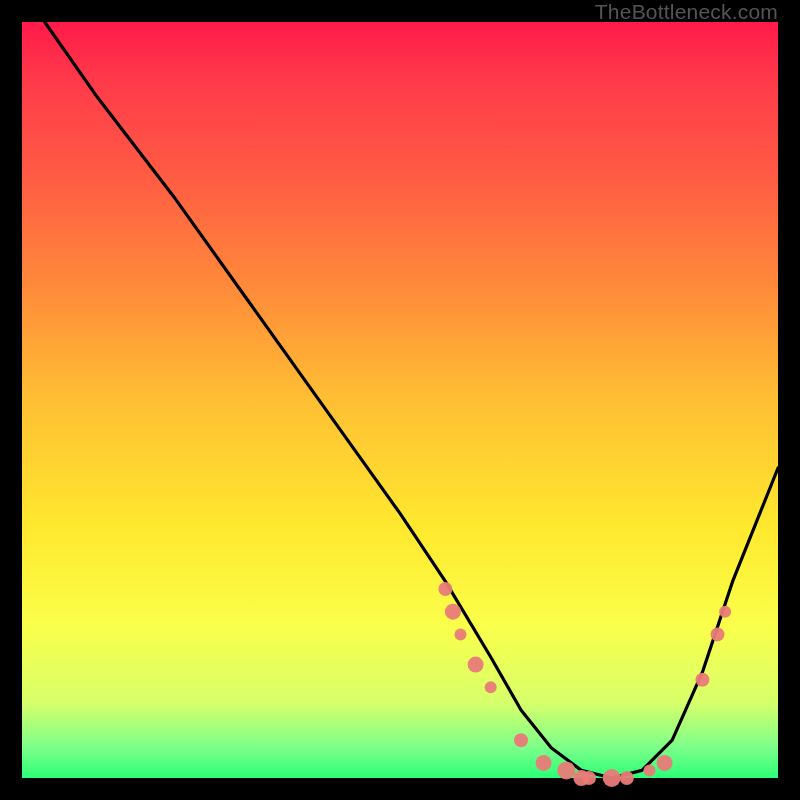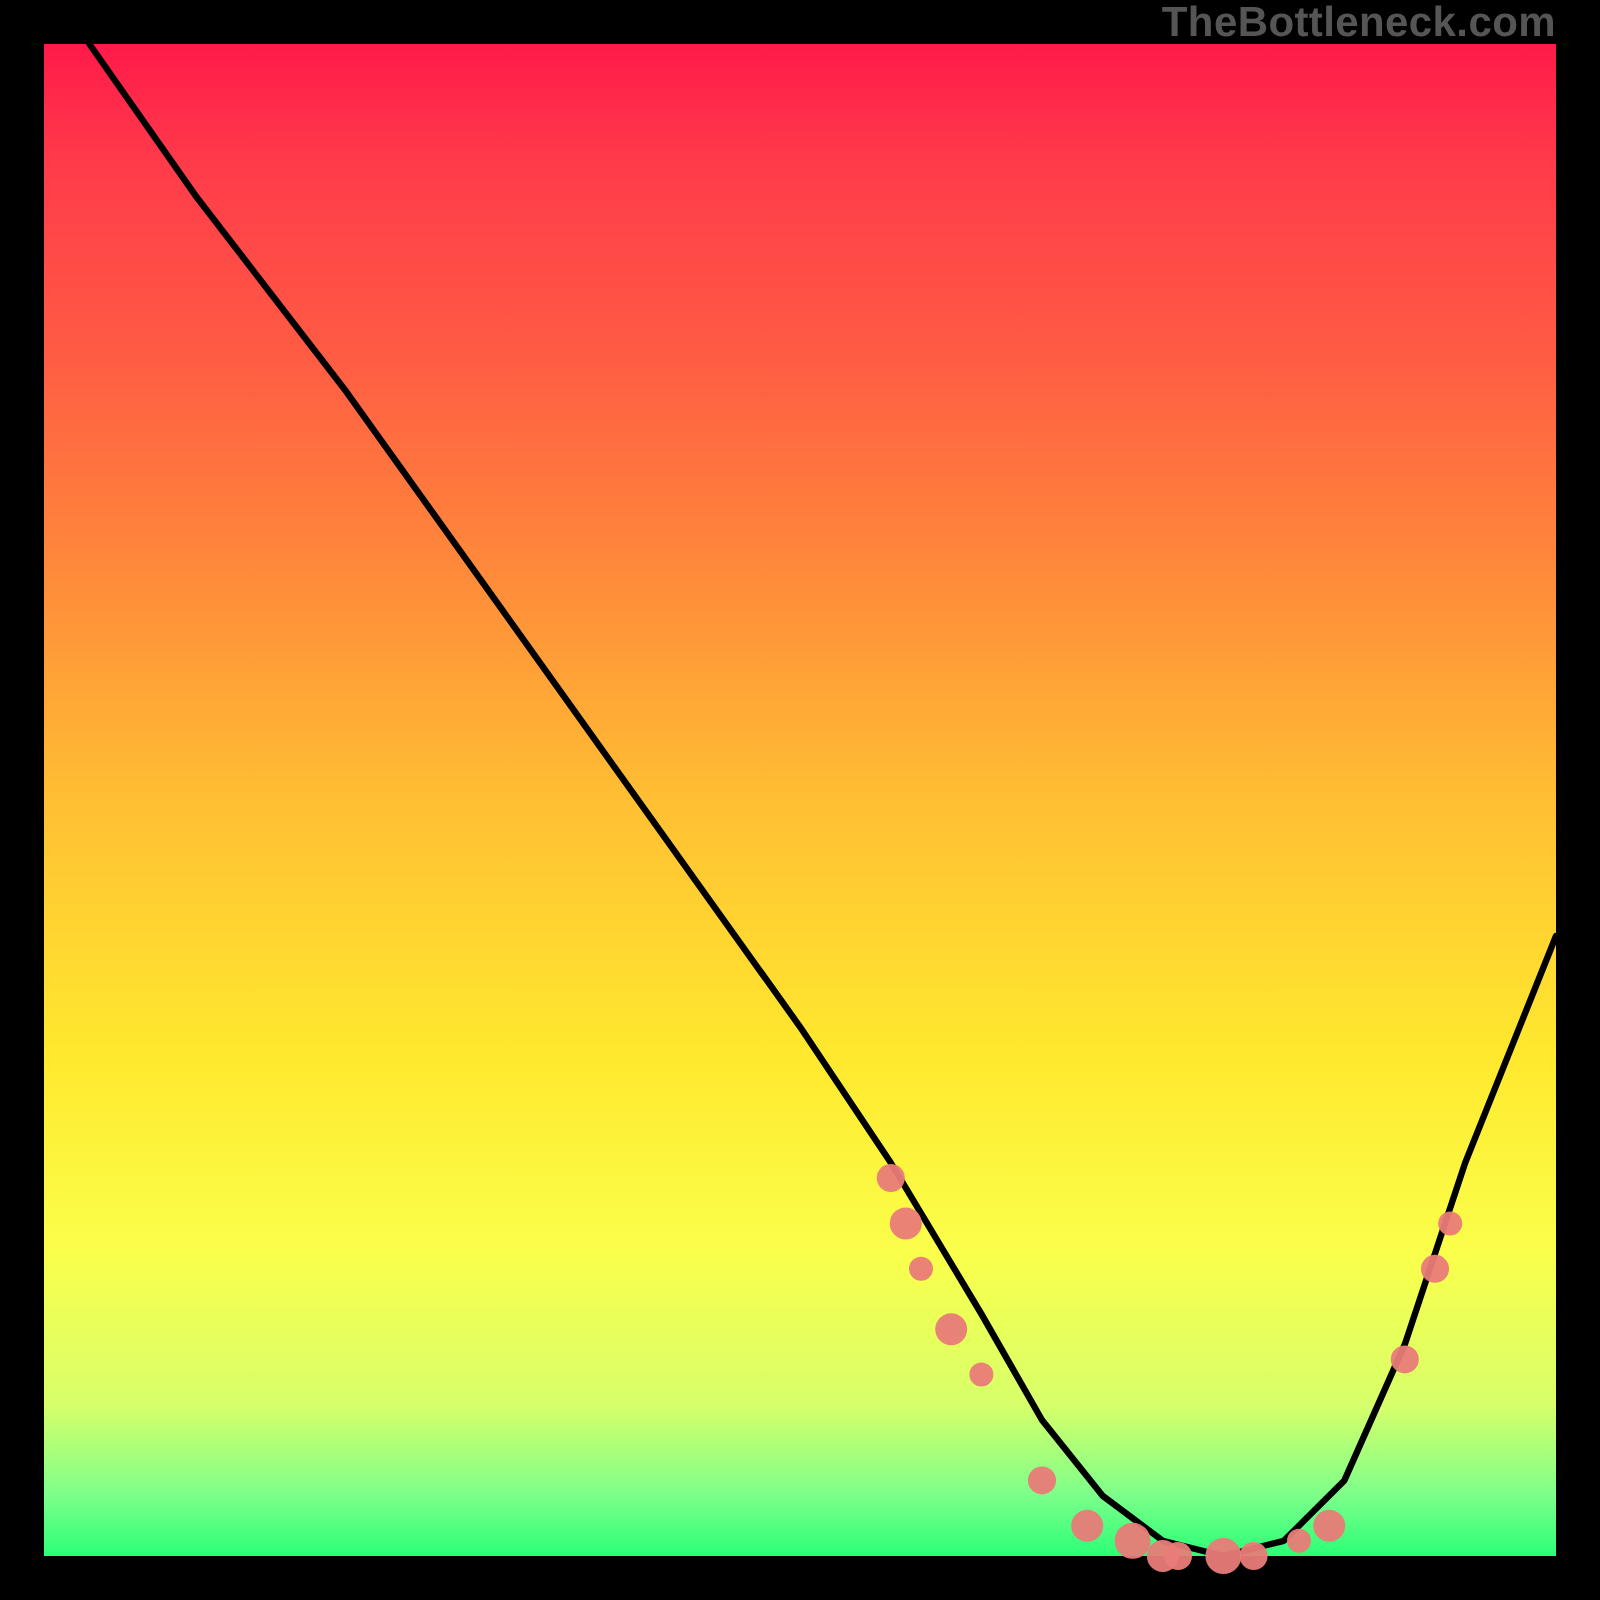--- a/index.html
+++ b/index.html
@@ -30,21 +30,21 @@
       #7cff8a 96%,
       #2bff76 100%
     );
   }
   .watermark {
     position: absolute;
     top: 0px;
     right: 22px;
     color: #555;
     font-size: 21px;
-    font-weight: 700;
+    font-weight: 400;
     letter-spacing: 0.2px;
   }
   svg.curve {
     position: absolute;
     left: 0;
     top: 0;
     width: 756px;
     height: 756px;
     overflow: visible;
   }

